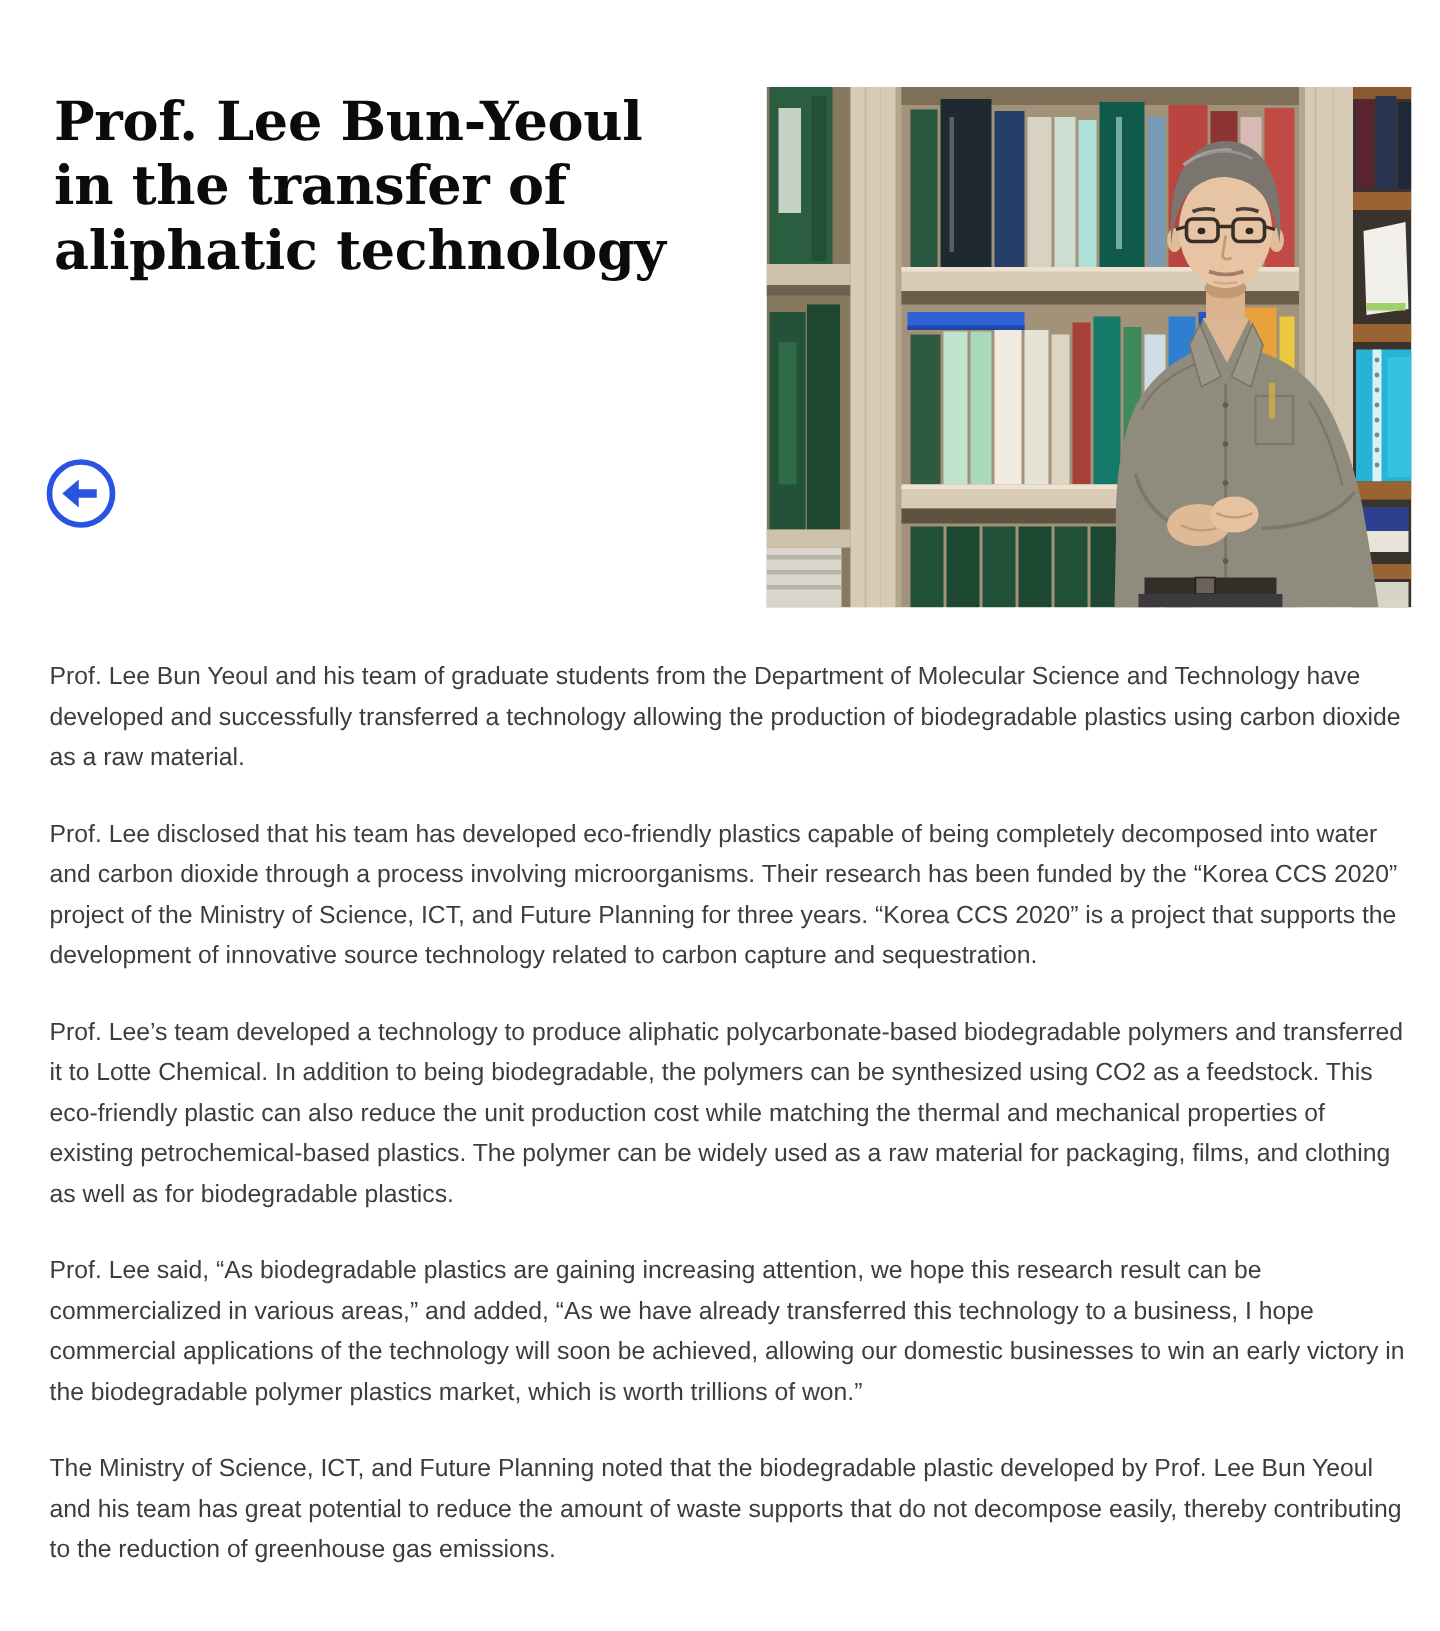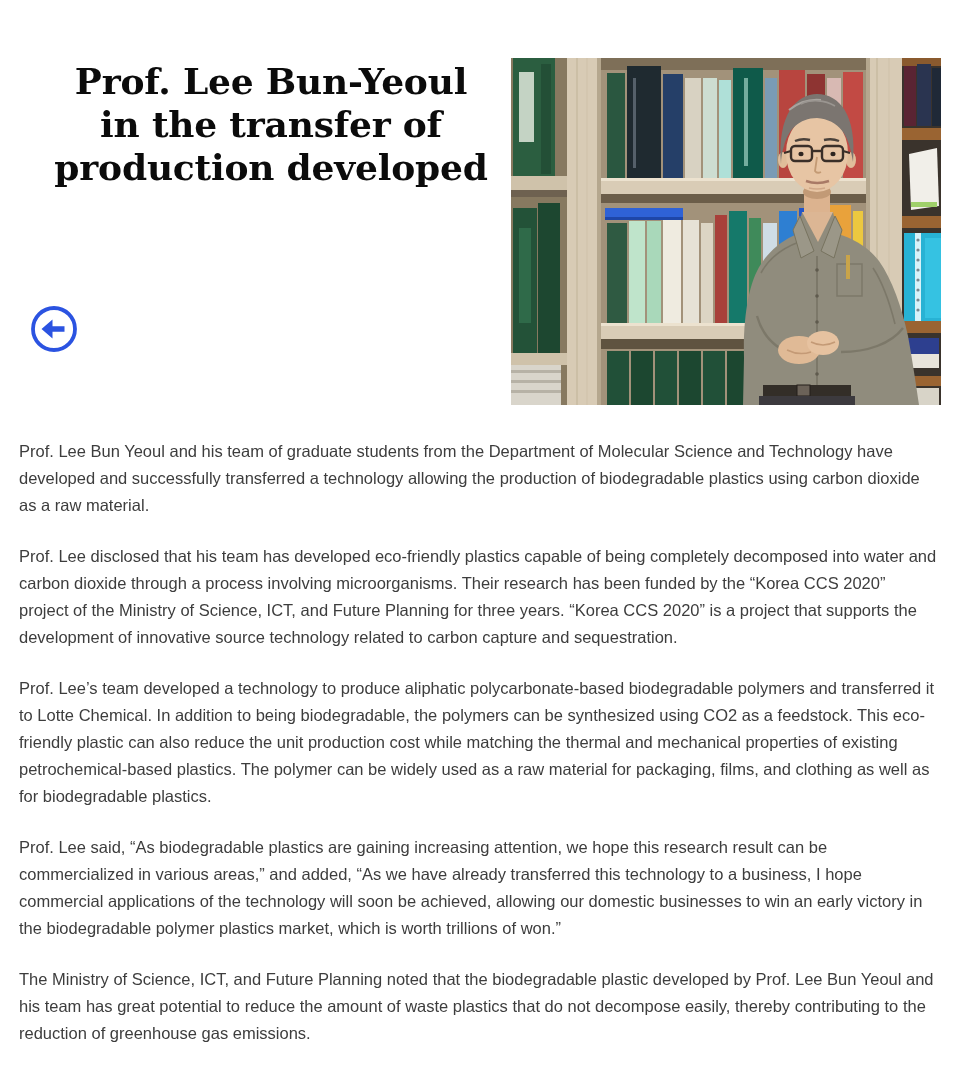--- a/index.html
+++ b/index.html
@@ -1,43 +1,43 @@
 <!DOCTYPE html>
 <html lang="en"><head>
 <meta charset="utf-8">
 <title>Article</title>
 <style>
   html,body{margin:0;padding:0;background:#ffffff;}
   .page{position:relative;width:960px;height:1087px;background:#ffffff;overflow:hidden;
         font-family:"Liberation Sans","DejaVu Sans",sans-serif;}
-  .hero{position:relative;width:870px;height:405px;text-align:center;}
+  .hero{position:relative;width:870px;height:405px;}
   .headline{position:absolute;left:36px;top:60px;width:470px;margin:0;
             font-family:"DejaVu Serif","Liberation Serif",serif;
             font-weight:700;font-size:36px;line-height:43px;color:#0b0b0b;letter-spacing:-0.2px;}
   .headline .title-line{display:block;white-space:nowrap;}
   .back-btn{position:absolute;left:29px;top:304px;width:50px;height:50px;padding:0;border:none;
             background:transparent;cursor:pointer;display:block;}
   .back-btn svg{display:block;width:50px;height:50px;}
   .photo{position:absolute;left:511px;top:58px;width:430px;height:347px;overflow:hidden;}
   .photo svg{display:block;width:430px;height:347px;}
   .article{padding:33px 22px 0 19px;}
-  .article p{margin:0 0 24px 0;font-size:16.5px;line-height:27px;color:#3d3d3d;
+  .article p{margin:0 0 24px 14px;font-size:16.5px;line-height:27px;color:#3d3d3d;
              text-align:left;hyphens:auto;-webkit-hyphens:auto;}
 </style>
 </head>
 <body>
 
 <div class="page">
 
   <div class="hero">
 
     <h1 class="headline">
       <span class="title-line">Prof. Lee Bun-Yeoul</span>
       <span class="title-line">in the transfer of</span>
-      <span class="title-line">production developed</span>
+      <span class="title-line">aliphatic technology</span>
     </h1>
 
     <button class="back-btn" aria-label="Back">
       <svg viewBox="0 0 50 50">
         <circle cx="25" cy="25" r="21" fill="none" stroke="#2b53e1" stroke-width="3.8"></circle>
         <path d="M35.5 22.2 H23.5 V15.6 L12.5 25 L23.5 34.4 V27.8 H35.5 Z" fill="#2b53e1"></path>
       </svg>
     </button>
 
     <div class="photo">
@@ -235,16 +235,16 @@
         </g>
       </svg>
     </div>
   </div>
 
   <main class="article">
     <p>Prof. Lee Bun Yeoul and his team of graduate students from the Department of Molecular Science and Technology have developed and successfully transferred a technology allowing the production of biodegradable plastics using carbon dioxide as a raw material.</p>
     <p>Prof. Lee disclosed that his team has developed eco-friendly plastics capable of being completely decomposed into water and carbon dioxide through a process involving microorganisms. Their research has been funded by the “Korea CCS 2020” project of the Ministry of Science, ICT, and Future Planning for three years. “Korea CCS 2020” is a project that supports the development of innovative source technology related to carbon capture and sequestration.</p>
     <p>Prof. Lee’s team developed a technology to produce aliphatic polycarbonate-based  biodegradable polymers and transferred it to Lotte Chemical. In addition to being biodegradable, the polymers can be synthesized using CO2 as a feedstock. This eco-friendly plastic can also reduce the unit production cost while matching the thermal and mechanical properties of existing petrochemical-based plastics. The polymer can be widely used as a raw material for packaging, films, and clothing as well as for biodegradable plastics.</p>
     <p>Prof. Lee said, “As biodegradable plastics are gaining increasing attention, we hope this research result can be commercialized in various areas,” and added, “As we have already transferred this technology to a business, I hope commercial applications of the technology will soon be achieved, allowing our domestic businesses to win an early victory in the biodegradable polymer plastics market, which is worth trillions of won.”</p>
-    <p>The Ministry of Science, ICT, and Future Planning noted that the biodegradable plastic developed by Prof. Lee Bun Yeoul and his team has great potential to reduce the amount of waste plastics that do not decompose easily, thereby contributing to the reduction of greenhouse gas emissions.</p>
+    <p>The Ministry of Science, ICT, and Future Planning noted that the biodegradable plastic developed by Prof. Lee Bun Yeoul and his team has great potential to reduce the amount of waste supports that do not decompose easily, thereby contributing to the reduction of greenhouse gas emissions.</p>
   </main>
 
 </div>
 
 </body></html>

